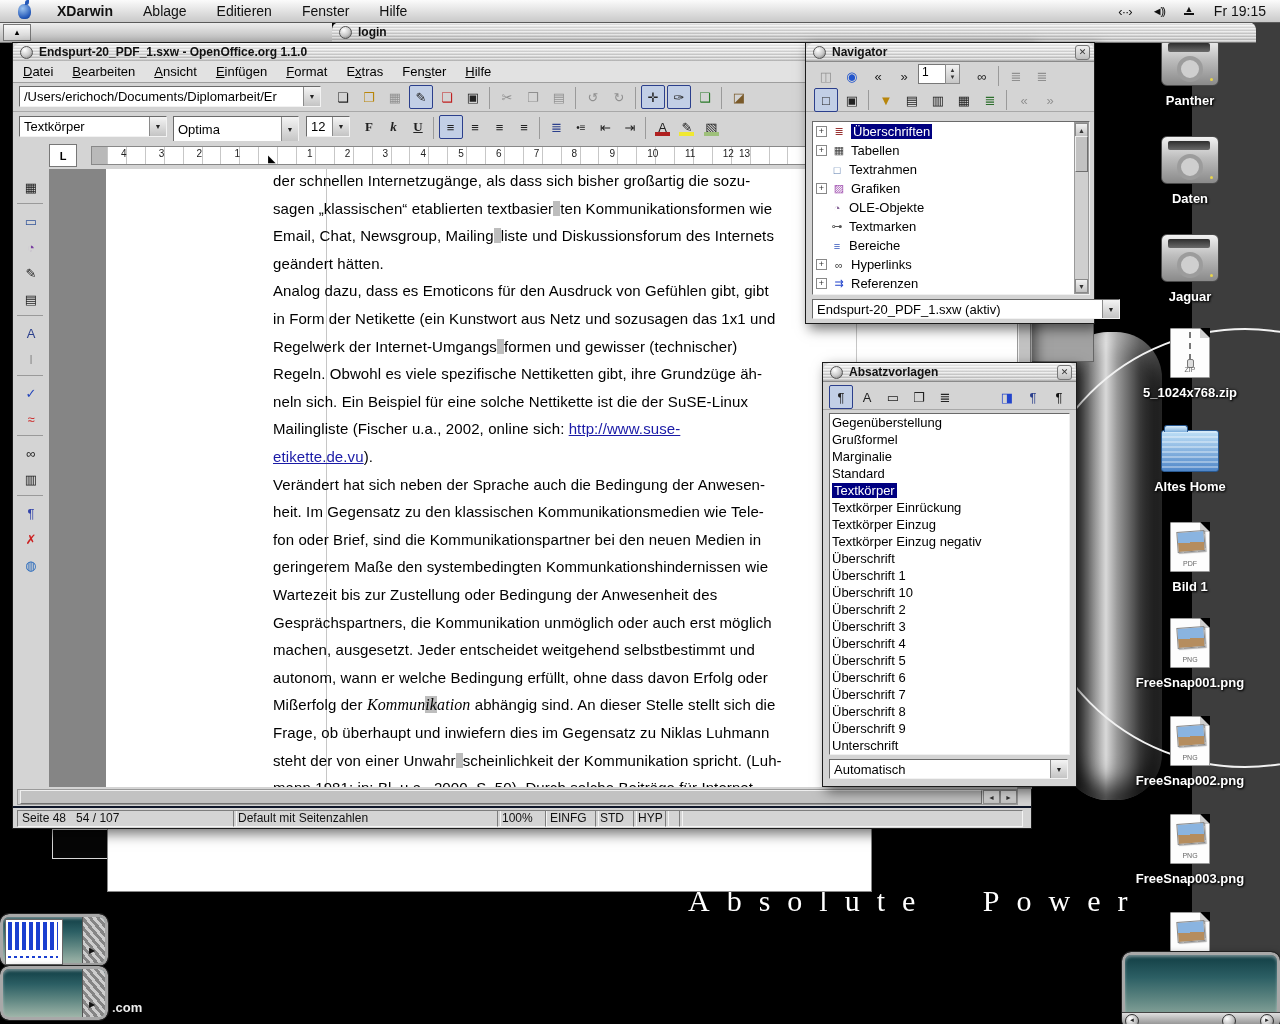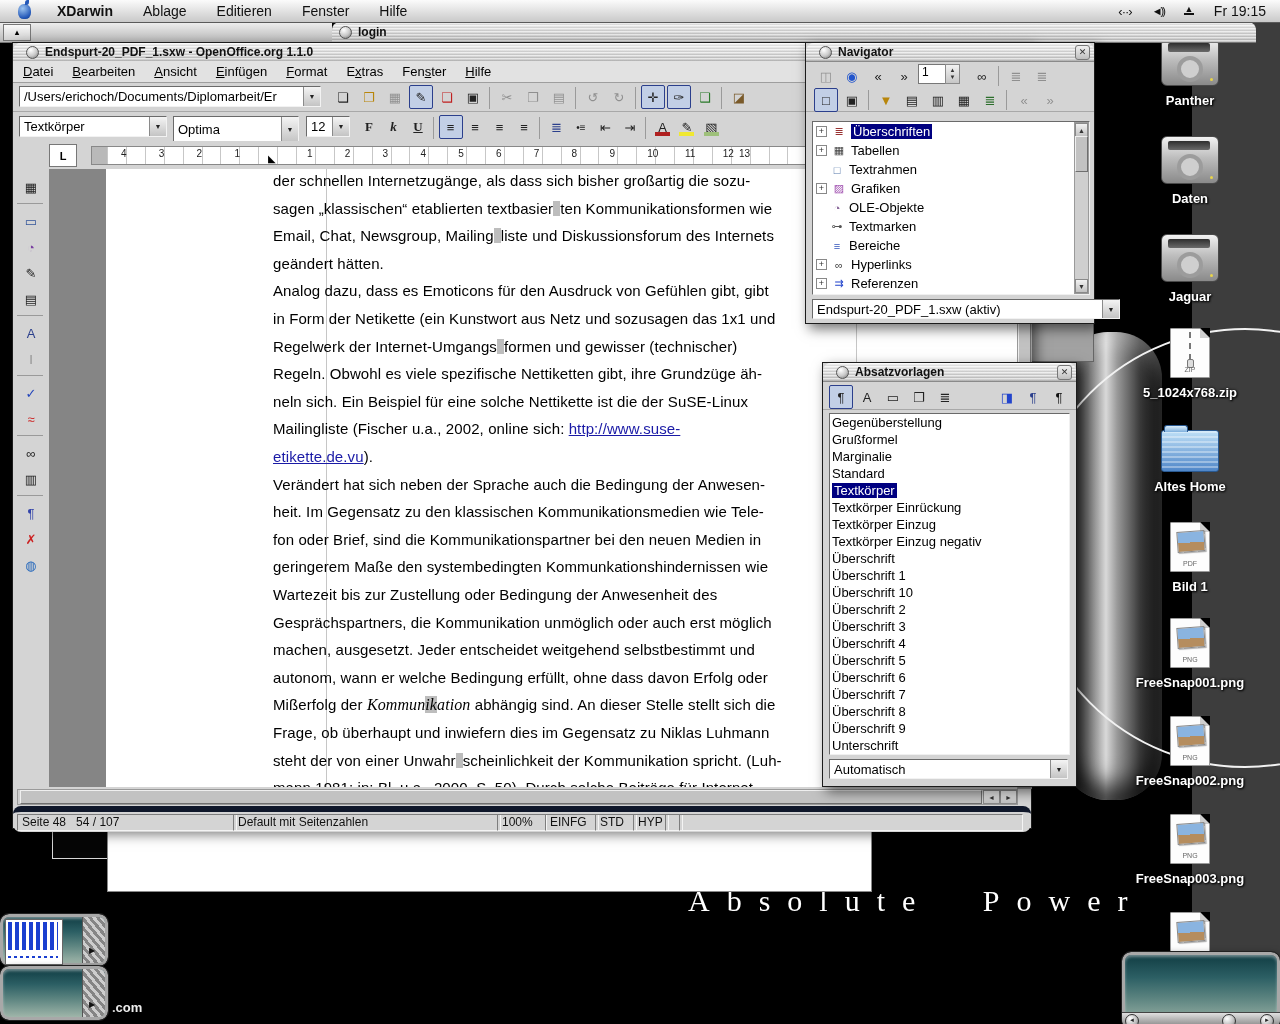--- a/index.html
+++ b/index.html
@@ -37,21 +37,21 @@
        background:linear-gradient(180deg,#8ab4e0 55%,#b58d5e 55%);transform:rotate(-4deg);box-shadow:1px 1px 1px rgba(0,0,0,.3);}
   .folderart{width:56px;height:40px;position:relative;margin-top:6px;border-radius:3px;
        background:repeating-linear-gradient(180deg,rgba(255,255,255,.35) 0 2px,rgba(255,255,255,0) 2px 5px),
                   linear-gradient(180deg,#bfe0f7,#4f86c8);border:1px solid #2a5a92;}
   .folderart .tab{position:absolute;left:2px;top:-6px;width:22px;height:6px;border:1px solid #2a5a92;border-bottom:none;
        border-radius:3px 3px 0 0;background:linear-gradient(180deg,#dceefb,#7fb0dd);}
   
   .titlebar{position:absolute;left:0;top:0;right:0;height:18px;border-radius:8px 8px 0 0;
       background:repeating-linear-gradient(180deg,rgba(255,255,255,.55) 0 1px,rgba(0,0,0,.07) 2px 3px),
                  linear-gradient(180deg,#f6f6f6,#c2c2c2);
-      border-bottom:1px solid #8a8a8a;display:flex;align-items:center;padding-left:6px;}
+      border-bottom:1px solid #8a8a8a;display:flex;align-items:center;}
   .sphere{display:inline-block;width:11px;height:11px;border-radius:50%;margin:0 6px 0 7px;
       background:radial-gradient(circle at 35% 28%,#ffffff,#c9c9c9 55%,#6e6e6e);border:1px solid #555;}
   .wtitle{font-size:12px;font-weight:bold;color:#111;white-space:nowrap;}
   .closebox{position:absolute;right:4px;top:2px;width:13px;height:13px;border:1px solid #777;border-radius:3px;
       background:linear-gradient(180deg,#f0f0f0,#bfbfbf);font-size:9px;line-height:12px;text-align:center;color:#333;}
   .win{position:absolute;background:#d4d4d4;border:1px solid #1c1c1c;box-shadow:4px 5px 12px rgba(0,0,0,.55);}
   
   #menubar{left:0;top:0;width:1280px;height:22px;z-index:60;
       background:linear-gradient(180deg,#fbfbfb,#c9c9c9);border-bottom:1px solid #5a5a5a;
       display:flex;align-items:center;font-size:14px;color:#111;}
@@ -114,22 +114,22 @@
   .dline{position:absolute;left:0;width:532px;height:21px;white-space:pre;letter-spacing:.1px;}
   .dline .lnk{color:#1a1aa6;text-decoration:underline;}
   .dline .it{font-family:"Liberation Serif",serif;font-style:italic;font-size:16px;}
   .dline .mk{display:inline-block;width:7px;height:15px;background:#bdbdbd;vertical-align:-2px;}
   .dline .itmk{font-family:"Liberation Serif",serif;font-style:italic;font-size:16px;background:#bdbdbd;}
   
   .sb{position:absolute;background:#cfcfcf;border:1px solid #9a9a9a;}
   .sbbtn{position:absolute;background:linear-gradient(#f2f2f2,#c2c2c2);border:1px solid #8a8a8a;
       display:flex;align-items:center;justify-content:center;font-size:7px;color:#333;}
   .sbthumb{position:absolute;background:#c2c2c2;border:1px solid;border-color:#efefef #6f6f6f #6f6f6f #efefef;}
-  #wstatus{position:absolute;left:0;top:763px;width:100%;height:20px;background:#d4d4d4;border-top:6px solid #0f172a;
-      font-size:12px;color:#111;border-radius:8px;}
+  #wstatus{position:absolute;left:0;top:763px;width:100%;height:20px;background:#d4d4d4;border-top:2px solid #0f172a;
+      font-size:12px;color:#111;}
   .scell{position:absolute;top:2px;height:15px;border:1px solid;border-color:#7d7d7d #f4f4f4 #f4f4f4 #7d7d7d;
       padding:0 4px;white-space:pre;overflow:hidden;line-height:15px;}
   
   #navwin{left:805px;top:42px;width:288px;height:280px;}
   #navtb1,#navtb2{position:absolute;left:0;width:100%;height:24px;background:#d4d4d4;}
   #navtb1{top:20px;} #navtb2{top:44px;border-bottom:1px solid #a8a8a8;}
   .spin{position:absolute;width:26px;height:18px;background:#fff;border:1px solid #777;font-size:12px;padding-left:3px;}
   .spinarr{position:absolute;width:13px;height:18px;border:1px solid #8a8a8a;background:linear-gradient(#f2f2f2,#c6c6c6);
       font-size:6px;display:flex;flex-direction:column;align-items:center;justify-content:center;line-height:7px;color:#333;}
   #navtree{position:absolute;left:6px;top:78px;width:276px;height:172px;background:#fff;

